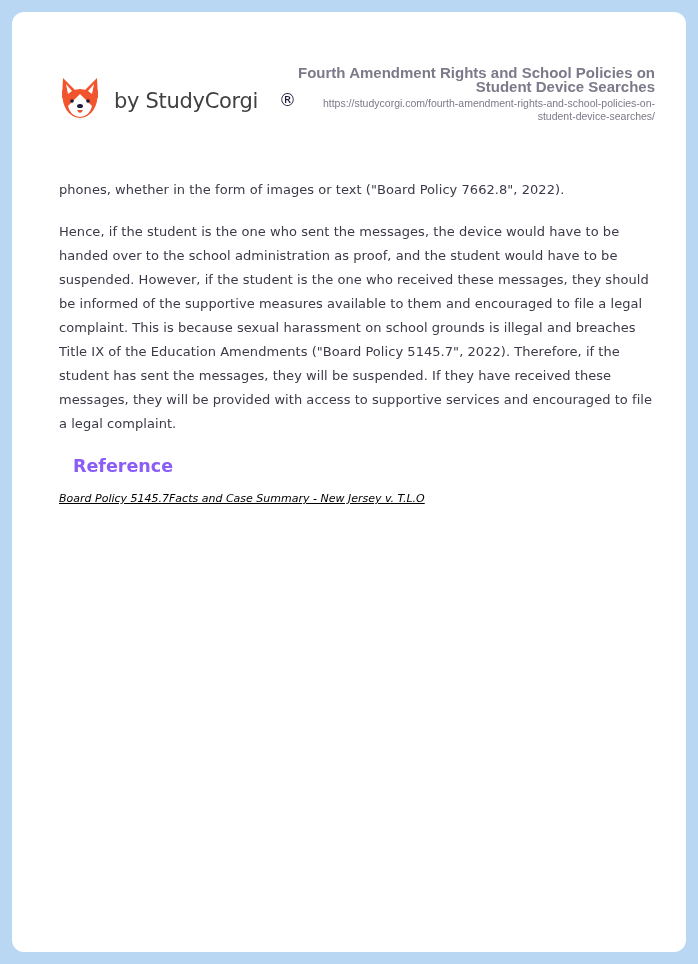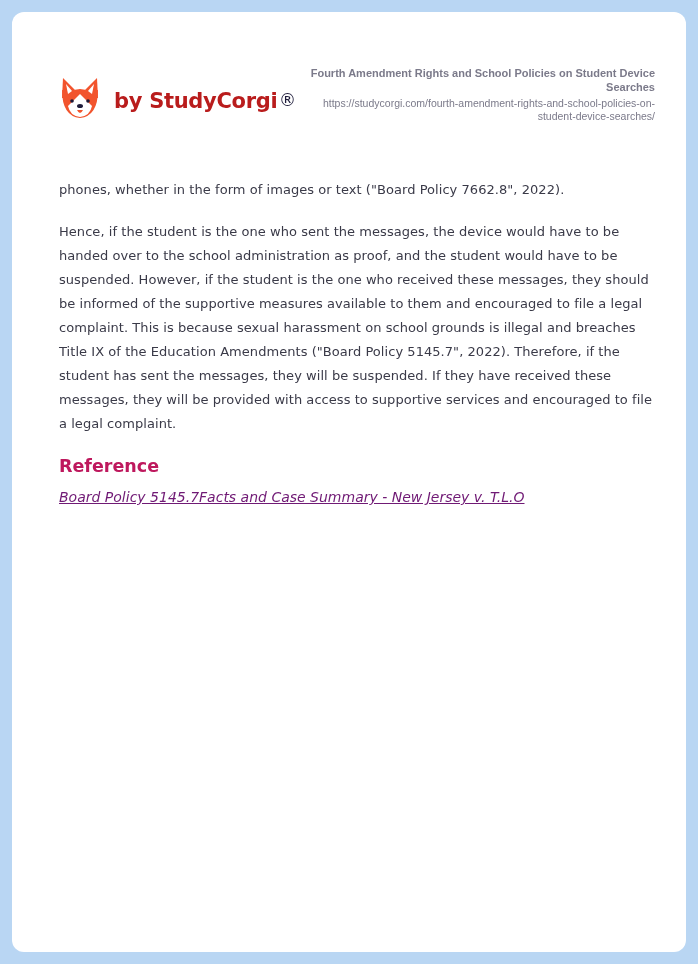--- a/index.html
+++ b/index.html
@@ -37,44 +37,44 @@
     display: flex;
     align-items: center;
   }
   .logo svg {
     display: block;
   }
   .logo-text {
     margin-left: 14px;
     margin-top: 6px;
     font-family: "DejaVu Sans", sans-serif;
-    font-weight: bold;
+    font-weight: normal;
     font-size: 21px;
-    color: #b91c1c;
+    color: #404040;
     letter-spacing: -0.3px;
   }
   .logo-reg {
     position: absolute;
     left: 219px;
     top: 14px;
     font-size: 17px;
     font-weight: normal;
     color: #1d1b3a;
   }
   .doc-meta {
     position: absolute;
     right: 31px;
     top: 54px;
     width: 360px;
     text-align: right;
   }
   .doc-title {
     font-family: "Liberation Sans", sans-serif;
     font-weight: bold;
-    font-size: 11px;
+    font-size: 15px;
     line-height: 14px;
     color: #7b7a8a;
   }
   .doc-url {
     font-family: Liberation Sans, sans-serif;
     font-size: 10.5px;
     line-height: 13px;
     color: #7b7a8a;
     margin-top: 3px;
   }
@@ -89,29 +89,29 @@
     line-height: 24px;
   }
   .content p {
     margin: 0 0 18px 0;
     letter-spacing: 0.05px;
   }
   .ref-heading {
     font-family: "DejaVu Sans", sans-serif;
     font-weight: bold;
     font-size: 17.5px;
-    color: #be185d;
-    margin: 2px 0 8px 0;
+    color: #8b5cf6;
+    margin: 2px 0 8px 14px;
     line-height: 24px;
   }
   .ref-link {
     font-style: italic;
-    color: #701a75;
+    color: #000000;
     text-decoration: underline;
-    font-size: 14px;
+    font-size: 11px;
     line-height: 22px;
     cursor: pointer;
   }
 </style>
 </head>
 <body>
 
 <div class="page">
   <div class="header">
     <div class="logo">

